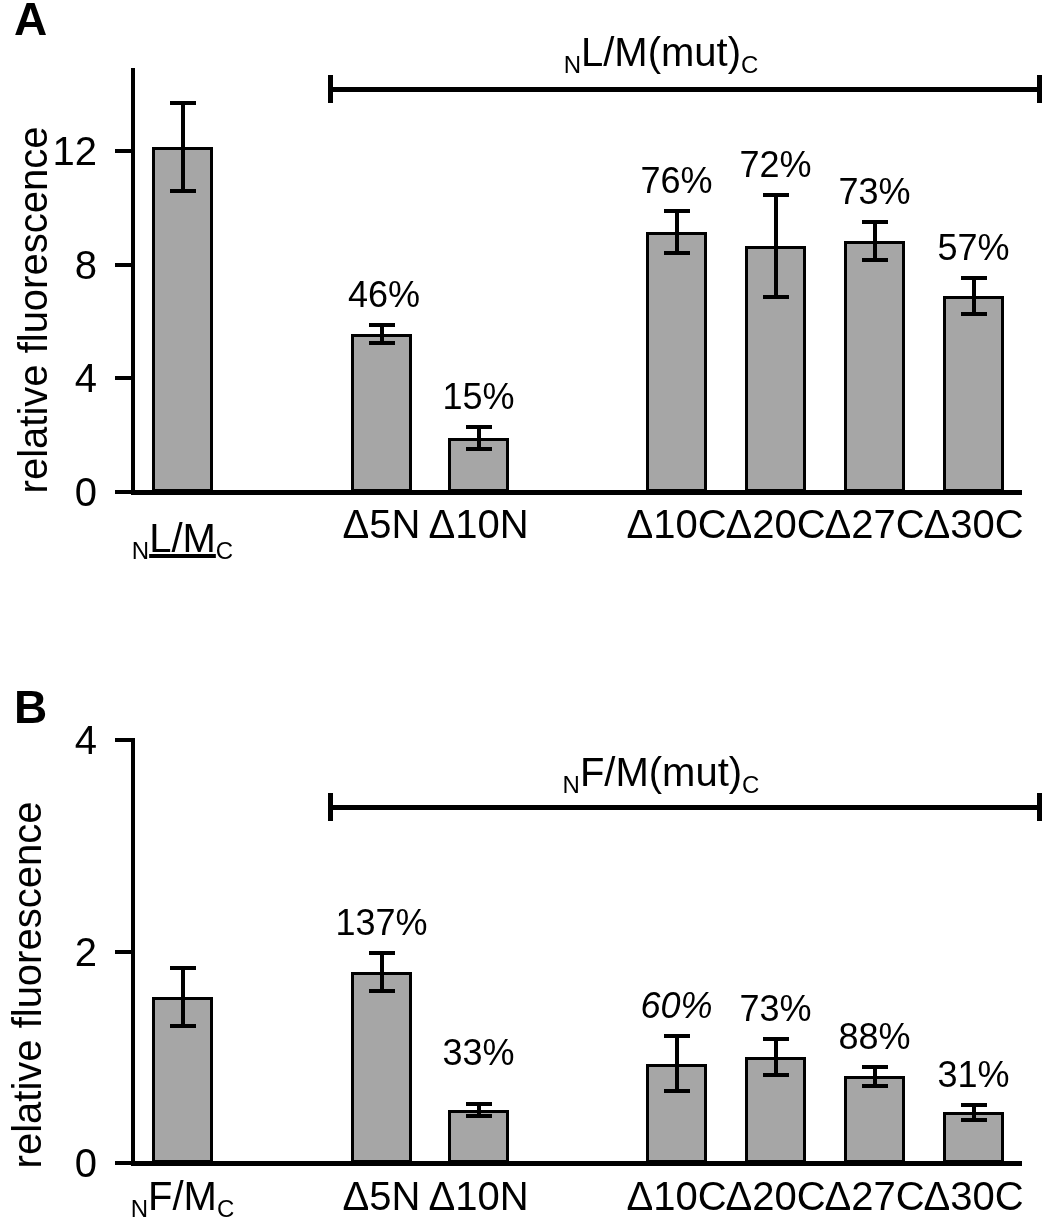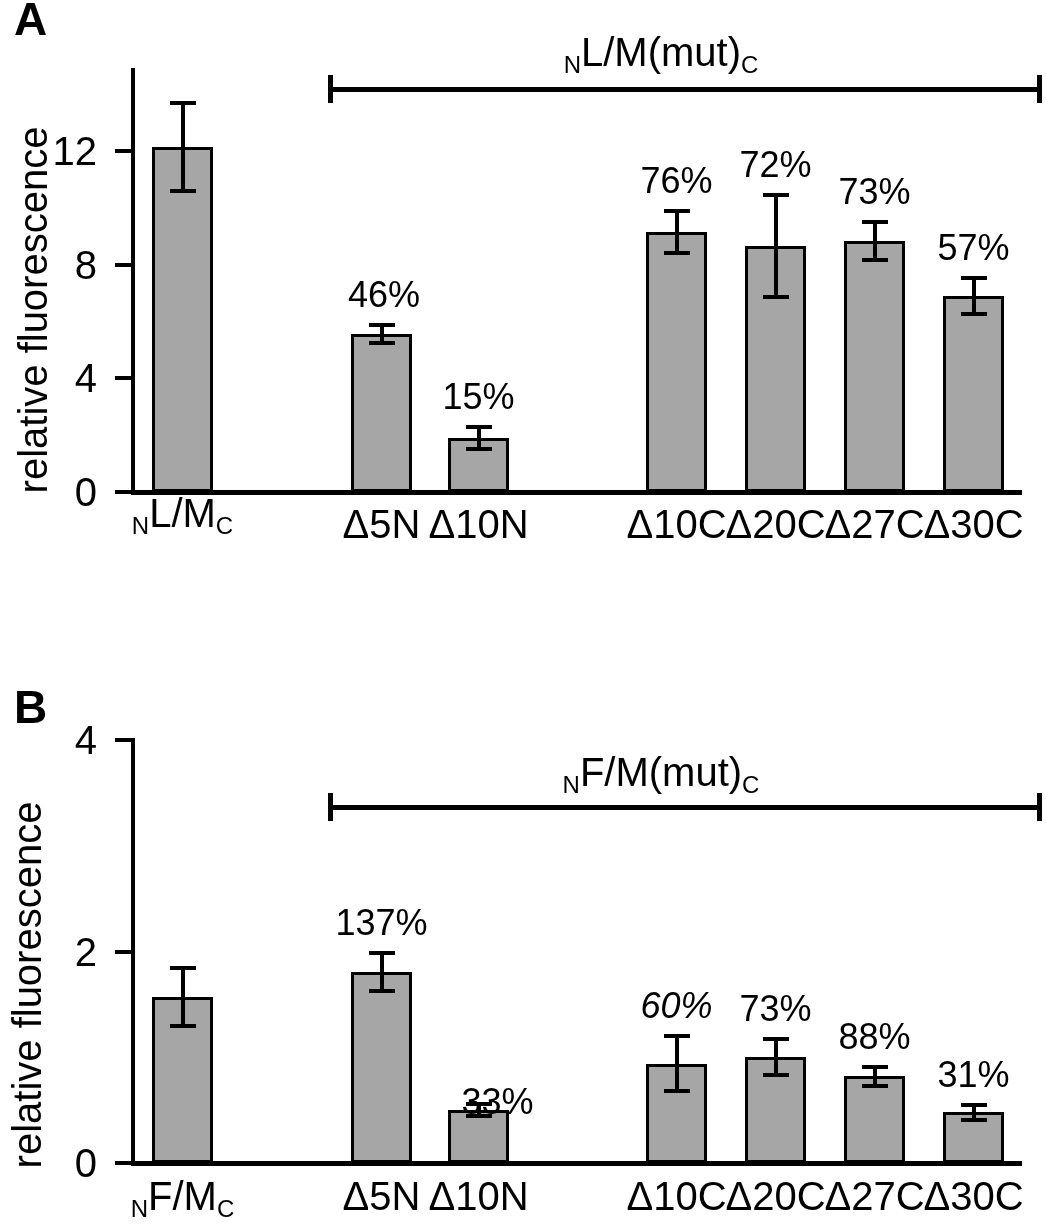--- a/index.html
+++ b/index.html
@@ -46,21 +46,21 @@
       <div class="ink" style="left: 115px; top: 376.4px; width: 16px; height: 4px;"></div>
       <div class="tick-label" style="left: 17px; width: 80px; top: 354.4px;">4</div>
       <div class="ink" style="left: 115px; top: 262.8px; width: 16px; height: 4px;"></div>
       <div class="tick-label" style="left: 17px; width: 80px; top: 240.8px;">8</div>
       <div class="ink" style="left: 115px; top: 149.2px; width: 16px; height: 4px;"></div>
       <div class="tick-label" style="left: 17px; width: 80px; top: 127.2px;">12</div>
       <div class="bar" style="left: 152px; top: 146.94px; width: 61px; height: 345.06px; background: rgb(166, 166, 166);"></div>
       <div class="ink" style="left: 180.5px; top: 102.92px; width: 4px; height: 88.04px;"></div>
       <div class="ink" style="left: 169.5px; top: 100.92px; width: 26px; height: 4px;"></div>
       <div class="ink" style="left: 169.5px; top: 188.96px; width: 26px; height: 4px;"></div>
-      <div class="cat-label" style="left: 182.5px; top: 491px;"><span class="sub">N</span><span>L/M</span><span class="sub">C</span></div>
+      <div class="cat-label" style="left: 182.5px; top: 516px; text-decoration: underline;"><span class="sub">N</span><span>L/M</span><span class="sub">C</span></div>
       <div class="bar" style="left: 351px; top: 334.096px; width: 61px; height: 157.904px; background: rgb(166, 166, 166);"></div>
       <div class="ink" style="left: 379.5px; top: 324.724px; width: 4px; height: 18.744px;"></div>
       <div class="ink" style="left: 368.5px; top: 322.724px; width: 26px; height: 4px;"></div>
       <div class="ink" style="left: 368.5px; top: 341.468px; width: 26px; height: 4px;"></div>
       <div class="pct-label" style="left: 384px; top: 274.724px;">46%</div>
       <div class="cat-label" style="left: 381.5px; top: 502px;"><span>Δ5N</span></div>
       <div class="bar" style="left: 448px; top: 438.04px; width: 61px; height: 53.96px; background: rgb(166, 166, 166);"></div>
       <div class="ink" style="left: 476.5px; top: 426.68px; width: 4px; height: 22.72px;"></div>
       <div class="ink" style="left: 465.5px; top: 424.68px; width: 26px; height: 4px;"></div>
       <div class="ink" style="left: 465.5px; top: 447.4px; width: 26px; height: 4px;"></div>
@@ -110,21 +110,21 @@
       <div class="bar" style="left: 351px; top: 971.592px; width: 61px; height: 191.407px; background: rgb(166, 166, 166);"></div>
       <div class="ink" style="left: 379.5px; top: 952.558px; width: 4px; height: 38.07px;"></div>
       <div class="ink" style="left: 368.5px; top: 950.558px; width: 26px; height: 4px;"></div>
       <div class="ink" style="left: 368.5px; top: 988.628px; width: 26px; height: 4px;"></div>
       <div class="pct-label" style="left: 381.5px; top: 902.558px;">137%</div>
       <div class="cat-label" style="left: 381.5px; top: 1174px;"><span>Δ5N</span></div>
       <div class="bar" style="left: 448px; top: 1110.12px; width: 61px; height: 52.875px; background: rgb(166, 166, 166);"></div>
       <div class="ink" style="left: 476.5px; top: 1103.78px; width: 4px; height: 12.69px;"></div>
       <div class="ink" style="left: 465.5px; top: 1101.78px; width: 26px; height: 4px;"></div>
       <div class="ink" style="left: 465.5px; top: 1114.47px; width: 26px; height: 4px;"></div>
-      <div class="pct-label" style="left: 478.5px; top: 1082px; margin-left: 19px;">33%</div>
+      <div class="pct-label" style="left: 478.5px; top: 1033px;">33%</div>
       <div class="cat-label" style="left: 478.5px; top: 1174px;"><span>Δ10N</span></div>
       <div class="bar" style="left: 646px; top: 1063.6px; width: 61px; height: 99.405px; background: rgb(166, 166, 166);"></div>
       <div class="ink" style="left: 674.5px; top: 1036.1px; width: 4px; height: 54.99px;"></div>
       <div class="ink" style="left: 663.5px; top: 1034.1px; width: 26px; height: 4px;"></div>
       <div class="ink" style="left: 663.5px; top: 1089.09px; width: 26px; height: 4px;"></div>
       <div class="pct-label" style="left: 676.5px; top: 986.1px; font-style: italic;">60%</div>
       <div class="cat-label" style="left: 676.5px; top: 1174px;"><span>Δ10C</span></div>
       <div class="bar" style="left: 745px; top: 1057.25px; width: 61px; height: 105.75px; background: rgb(166, 166, 166);"></div>
       <div class="ink" style="left: 773.5px; top: 1039.27px; width: 4px; height: 35.955px;"></div>
       <div class="ink" style="left: 762.5px; top: 1037.27px; width: 26px; height: 4px;"></div>

